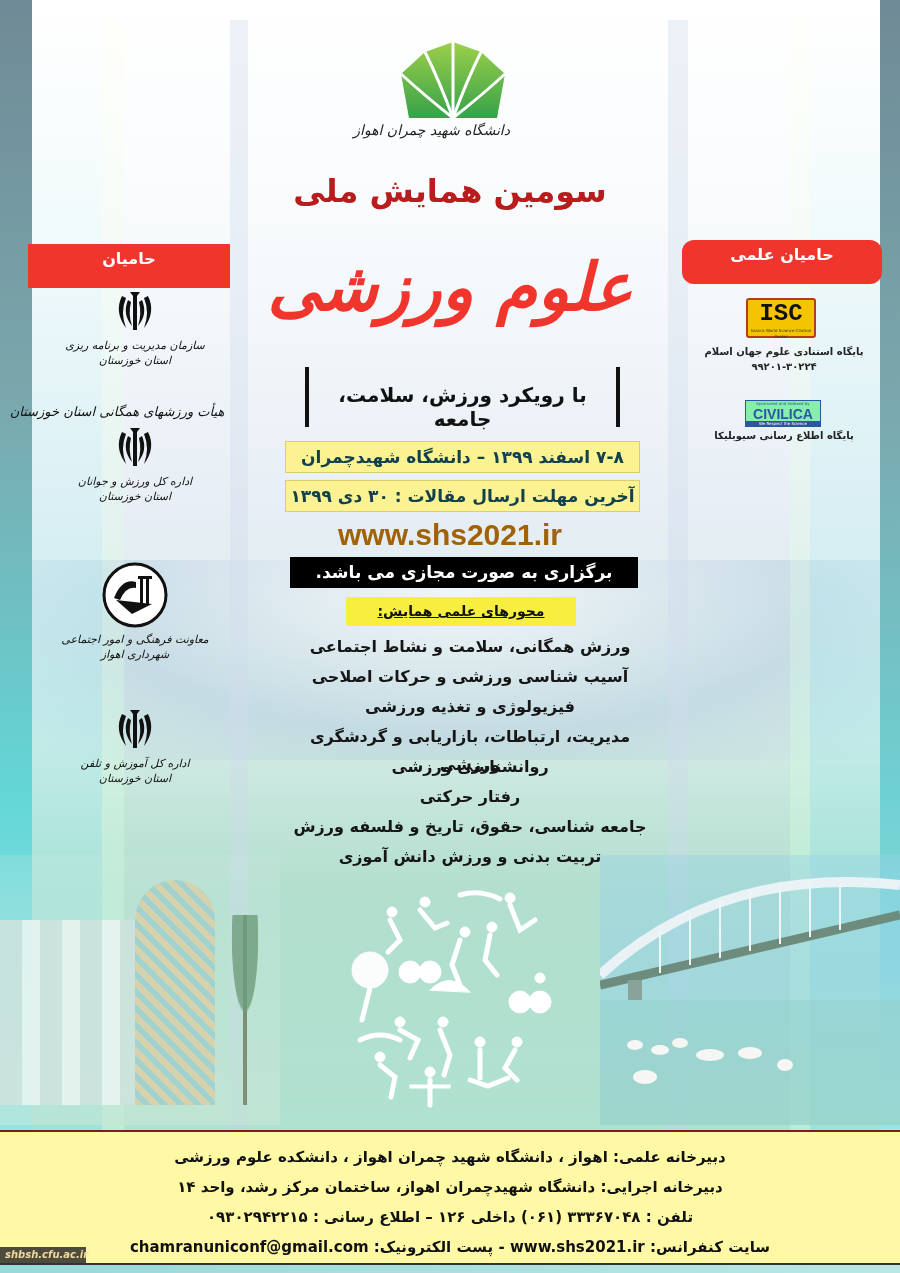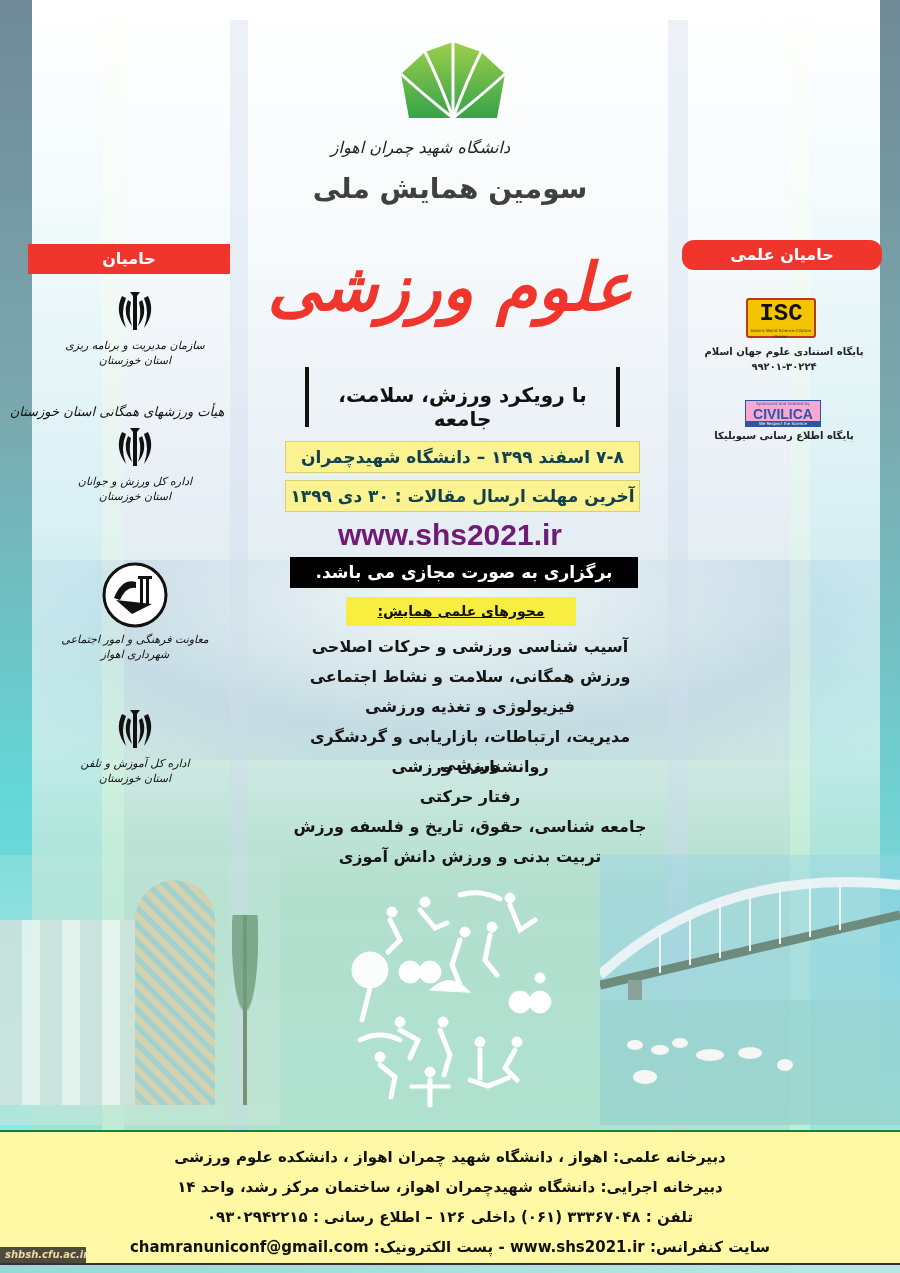--- a/index.html
+++ b/index.html
@@ -39,28 +39,28 @@
   .col-l2 { left: 102px; width: 22px; background: linear-gradient(180deg, rgba(255,255,240,0.25), rgba(200,255,220,0.4)); }
   .col-l3 { left: 230px; width: 18px; background: linear-gradient(180deg, rgba(225,232,242,0.6), rgba(190,210,230,0.4)); }
   .col-r1 { left: 668px; width: 20px; background: linear-gradient(180deg, rgba(225,232,242,0.6), rgba(190,210,230,0.4)); }
   .col-r2 { left: 790px; width: 20px; background: linear-gradient(180deg, rgba(255,255,240,0.25), rgba(200,255,220,0.4)); }
   .col-r3 { left: 810px; width: 70px; background: linear-gradient(180deg, rgba(255,255,255,0.25), rgba(120,230,230,0.35)); }
 
   
   .logo { position: absolute; left: 395px; top: 40px; width: 115px; text-align: center; }
   .logo svg { display: block; margin: 0 auto; }
   .logo-caption {
-    font-family: "DejaVu Serif", serif; font-size: 16px; font-style: italic;
-    color: #222; margin-top: 20px; direction: rtl; white-space: nowrap;
+    font-family: "DejaVu Serif", serif; font-size: 14px; font-style: italic;
+    color: #222; margin-top: 4px; direction: rtl; white-space: nowrap;
   }
 
   .rtl { direction: rtl; }
   .subtitle {
     position: absolute; left: 0; right: 0; top: 172px; text-align: center;
-    font-size: 28px; font-weight: bold; color: #404040;
+    font-size: 32px; font-weight: bold; color: #b91c1c;
   }
   .main-title {
     position: absolute; left: 0; right: 0; top: 248px; text-align: center;
     font-family: "DejaVu Serif", serif; font-size: 66px; font-weight: bold; font-style: italic;
     color: #f0352c; letter-spacing: 8px;
   }
   .approach {
     position: absolute; left: 305px; width: 315px; top: 367px; height: 60px;
     border-left: 4px solid #111; border-right: 4px solid #111;
     text-align: center; padding-top: 16px;
@@ -68,41 +68,41 @@
   }
   .yellow-box {
     position: absolute; left: 285px; width: 355px; height: 32px;
     background: #fbf291; border: 1px solid #d9cf72;
     text-align: center; font-size: 17px; font-weight: bold; color: #12404c; line-height: 30px;
   }
   .date-box { top: 441px; }
   .deadline-box { top: 480px; }
   .website {
     position: absolute; left: 0; right: 0; top: 518px; text-align: center;
-    font-family: "Liberation Sans", sans-serif; font-size: 30px; font-weight: bold; color: #701a75;
+    font-family: "Liberation Sans", sans-serif; font-size: 30px; font-weight: bold; color: #a16207;
   }
   .virtual-bar {
     position: absolute; left: 290px; width: 348px; top: 557px; height: 31px;
     background: #000000; color: #fff; text-align: center;
     font-size: 17px; font-weight: bold; line-height: 30px;
   }
   .topics-head {
     position: absolute; left: 346px; width: 230px; top: 597px; height: 29px;
     background: #f7ee3f; text-align: center; font-size: 14px; font-weight: bold;
     color: #111; line-height: 28px;
   }
   .topics-head span { text-decoration: underline; }
   .topics {
     position: absolute; left: 280px; width: 380px; top: 633px; text-align: center; list-style: none;
   }
   .topics li { font-size: 16px; font-weight: bold; color: #161616; height: 30px; line-height: 28px; }
 
   
   .sponsor-header {
-    position: absolute; height: 30px; background: #f0352c; color: #fff;
+    position: absolute; height: 44px; background: #f0352c; color: #fff;
     text-align: center; font-size: 16px; font-weight: bold; line-height: 29px;
   }
   .sponsors-left-header { left: 28px; width: 202px; top: 244px; }
   .sponsors-right-header { left: 682px; width: 200px; top: 240px; border-radius: 12px; }
 
   .sponsor {
     position: absolute; text-align: center; direction: rtl;
     font-family: "DejaVu Serif", serif; font-style: italic; color: #111;
   }
   .sponsor .name { font-size: 11px; line-height: 15px; white-space: nowrap; }
@@ -122,21 +122,21 @@
     text-align: center;
   }
   .isc-logo .big { font-family: Liberation Mono, monospace; font-weight: bold; font-size: 24px; color: #111; line-height: 28px; display: block; }
   .isc-logo .small { font-size: 4px; color: #333; display: block; line-height: 6px; }
   .isc-text {
     position: absolute; left: 686px; width: 196px; top: 344px; text-align: center;
     font-size: 10px; font-weight: bold; color: #222; line-height: 15px;
   }
   .civilica-logo {
     position: absolute; left: 745px; top: 400px; width: 76px; height: 27px;
-    background: #f9a8d4; border: 1px solid #2c57a0; text-align: center;
+    background: #86efac; border: 1px solid #2c57a0; text-align: center;
   }
   .civilica-logo .top { font-size: 4px; color: #2c57a0; line-height: 6px; display: block; }
   .civilica-logo .mid { font-family: "Liberation Sans", sans-serif; font-weight: bold; font-size: 14px; color: #2c57a0; line-height: 14px; display: block; }
   .civilica-logo .bot { font-size: 4px; color: #fff; background: #2c57a0; line-height: 6px; display: block; }
   .civilica-text {
     position: absolute; left: 686px; width: 196px; top: 430px; text-align: center;
     font-size: 10px; font-weight: bold; color: #222;
   }
 
   
@@ -164,21 +164,21 @@
     position: absolute; left: 600px; top: 855px; width: 300px; height: 270px;
     background: linear-gradient(180deg, rgba(150,210,230,0.4) 0%, rgba(150,210,230,0.55) 45%, rgba(160,215,200,0.6) 100%);
   }
   .bridge svg { position: absolute; left: 0; top: 0; }
 
   .sports-circle { position: absolute; left: 340px; top: 880px; width: 220px; height: 230px; }
 
   
   .footer {
     position: absolute; left: 0; top: 1130px; width: 900px; height: 133px;
-    background: #fff9a6; border-top: 2px solid #15803d;
+    background: #fff9a6; border-top: 2px solid #7f1d1d;
   }
   .footer-lines { direction: rtl; text-align: center; padding-top: 10px; }
   .footer-lines div { font-size: 15px; font-weight: bold; color: #111; height: 30px; line-height: 30px; }
   .footer-bottom-strip {
     position: absolute; left: 0; top: 1263px; width: 900px; height: 10px;
     background: linear-gradient(90deg, #9ad8d8, #b9e8e4);
     border-top: 2px solid #333;
   }
   .watermark {
     position: absolute; left: 0; top: 1247px; width: 86px; height: 16px;
@@ -300,22 +300,22 @@
   <div class="main-title rtl">علوم ورزشی</div>
   <div class="approach rtl">با رویکرد ورزش، سلامت، جامعه</div>
 
   <div class="yellow-box date-box rtl">۷-۸ اسفند ۱۳۹۹ – دانشگاه شهیدچمران اهواز</div>
   <div class="yellow-box deadline-box rtl">آخرین مهلت ارسال مقالات : ۳۰ دی ۱۳۹۹</div>
   <div class="website">www.shs2021.ir</div>
   <div class="virtual-bar rtl">برگزاری به صورت مجازی می باشد.</div>
 
   <div class="topics-head rtl"><span>محورهای علمی همایش:</span></div>
   <ul class="topics rtl">
+    <li>ورزش همگانی، سلامت و نشاط اجتماعی</li>
     <li>آسیب شناسی ورزشی و حرکات اصلاحی</li>
-    <li>ورزش همگانی، سلامت و نشاط اجتماعی</li>
     <li>فیزیولوژی و تغذیه ورزشی</li>
     <li>مدیریت، ارتباطات، بازاریابی و گردشگری ورزشی</li>
     <li>روانشناسی ورزشی</li>
     <li>رفتار حرکتی</li>
     <li>جامعه شناسی، حقوق، تاریخ و فلسفه ورزش</li>
     <li>تربیت بدنی و ورزش دانش آموزی</li>
   </ul>
 
   <div class="sponsor-header sponsors-left-header rtl">حامیان</div>
 

